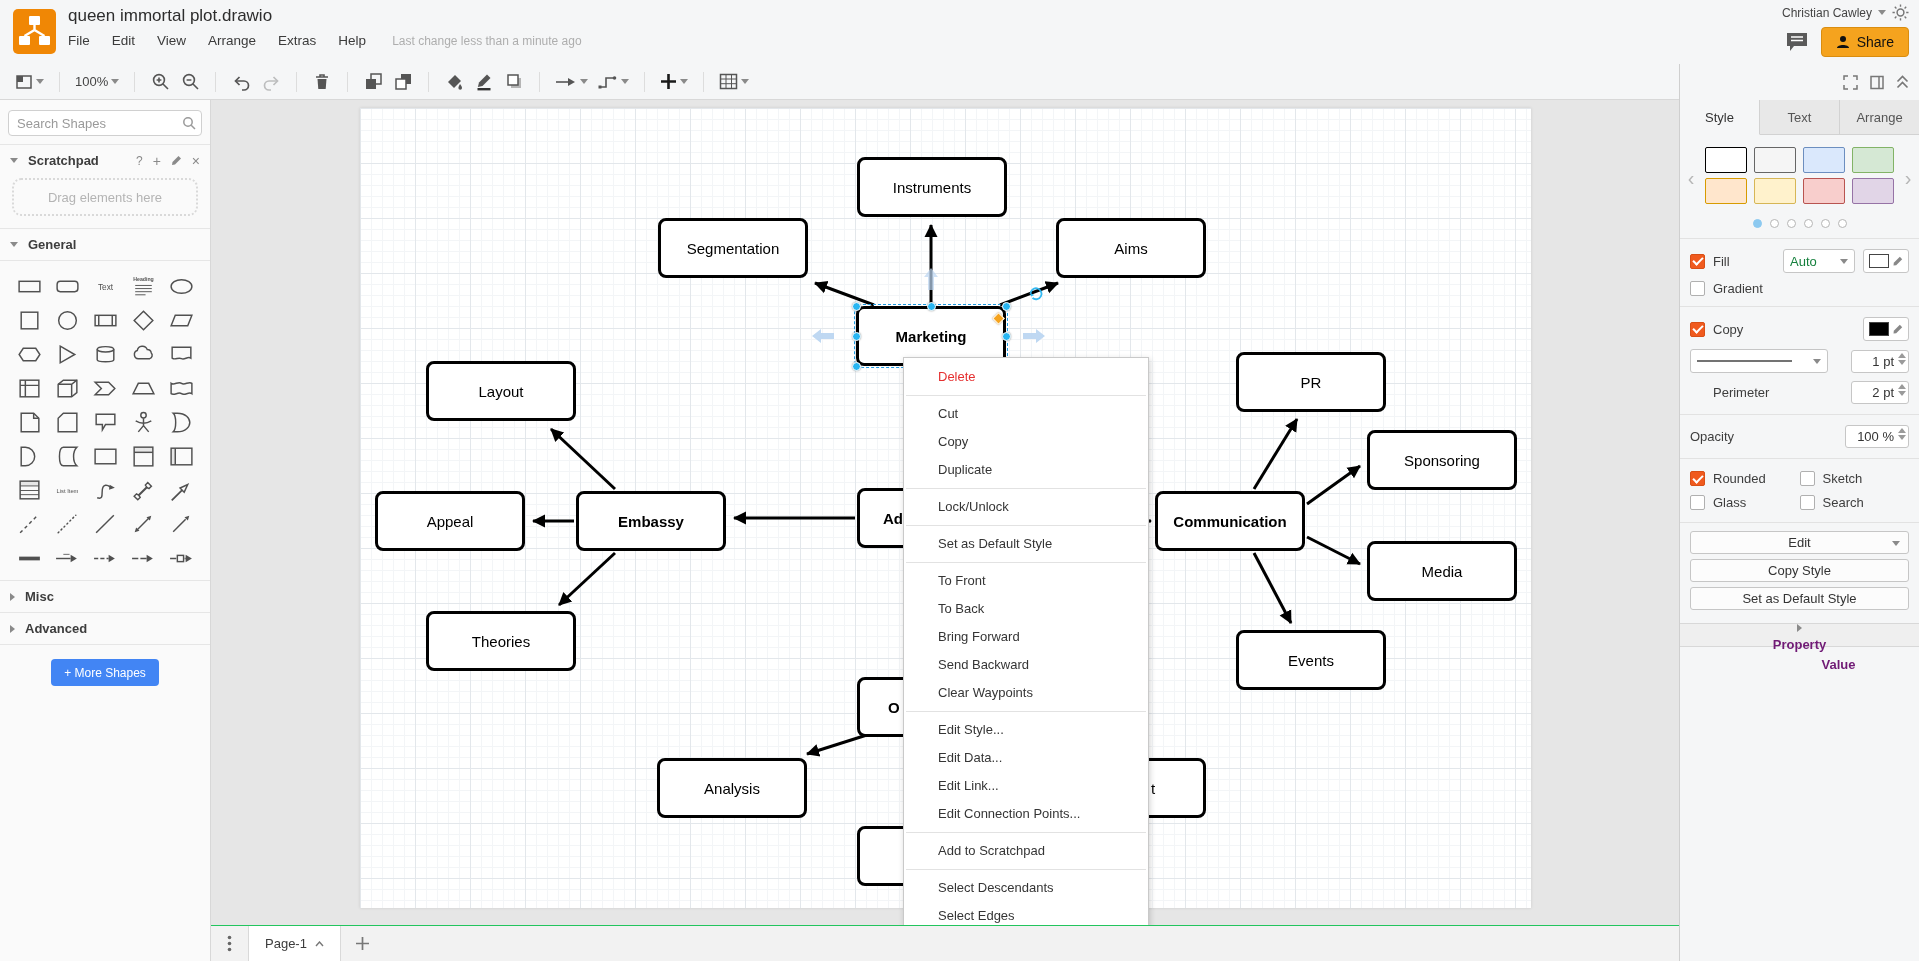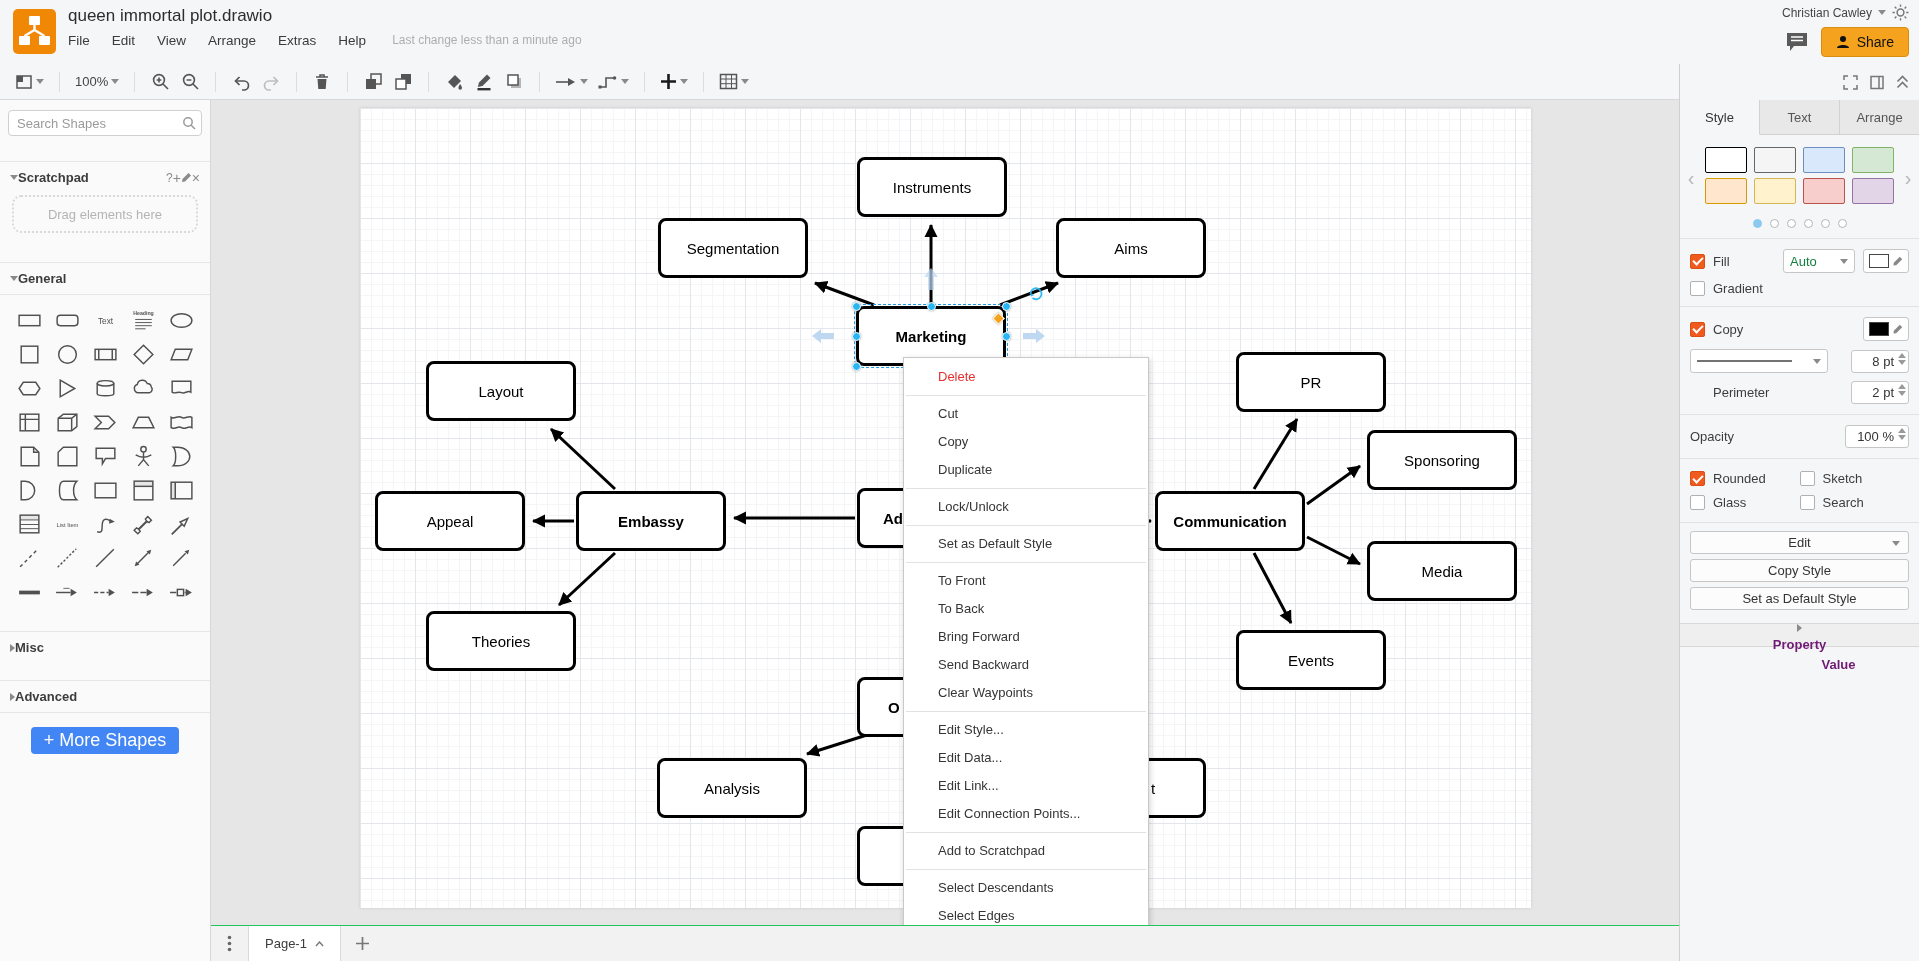--- a/index.html
+++ b/index.html
@@ -3,21 +3,21 @@
 <meta charset="utf-8">
 <style>
 *{margin:0;padding:0;box-sizing:border-box;}
 html,body{width:1919px;height:961px;overflow:hidden;}
 body{font-family:"Liberation Sans",sans-serif;background:#f5f6f7;color:#333;font-size:13px;-webkit-font-smoothing:antialiased;}
 
 #titlebar{height:64px;background:#f5f6f7;position:relative;display:flex;align-items:flex-start;}
 .logo{position:absolute;left:13px;top:9px;width:43px;height:45px;}
 .title-block{position:absolute;left:68px;top:6px;}
 .doc-title{font-size:17px;color:#2d2d2d;}
-.menubar{display:flex;align-items:flex-start;margin-top:7px;gap:22px;}
+.menubar{display:flex;align-items:flex-end;margin-top:7px;gap:22px;}
 .menu-item{font-size:13.5px;color:#3b3b3b;cursor:default;}
 .status-text{font-size:12px;color:#aeaeae;margin-left:4px;}
 .header-right{position:absolute;right:10px;top:4px;text-align:right;}
 .user-row{display:flex;align-items:center;justify-content:flex-end;gap:6px;font-size:12px;color:#444;}
 .caret{width:0;height:0;border-left:4px solid transparent;border-right:4px solid transparent;border-top:5px solid #8a8a8a;display:inline-block;}
 .actions-row{display:flex;align-items:center;justify-content:flex-end;gap:12px;margin-top:6px;}
 .share-btn{background:#F5A31E;border:1px solid #d98d10;border-radius:4px;height:30px;padding:0 14px;display:flex;align-items:center;gap:7px;font-size:14px;color:#111;cursor:pointer;}
 
 #below-header{display:flex;height:897px;}
 #left-col{flex:1;display:flex;flex-direction:column;min-width:0;}
@@ -26,30 +26,30 @@
 .tbtn.disabled{opacity:.35;cursor:default;}
 .tsep{width:1px;height:20px;background:#ddd;margin:0 8px;}
 .zoom-label{font-size:13px;color:#444;}
 
 #workspace{flex:1;display:flex;min-height:0;}
 #sidebar{width:211px;background:#fafafa;border-right:1px solid #d8d8d8;display:flex;flex-direction:column;font-size:13px;overflow:hidden;}
 .search-wrap{margin:10px 8px 8px 8px;position:relative;}
 .search-input{width:100%;height:26px;border:1px solid #d0d0d0;border-radius:4px;background:#fff;padding:0 24px 0 8px;font-size:13px;color:#333;font-family:"Liberation Sans",sans-serif;}
 .search-input::placeholder{color:#9a9a9a;}
 .search-icon{position:absolute;right:6px;top:6px;}
-.side-section{border-top:1px solid #e6e6e6;padding:8px 10px;display:flex;align-items:center;gap:0;color:#3d3d3d;cursor:pointer;margin-top:17px;}
+.side-section{border-top:1px solid #e6e6e6;padding:8px 10px;display:flex;align-items:center;gap:10px;color:#3d3d3d;cursor:pointer;}
 .side-section .grow{flex:1;}
 .tri-down{width:0;height:0;border-left:4px solid transparent;border-right:4px solid transparent;border-top:5px solid #8a8a8a;}
 .tri-right{width:0;height:0;border-top:4px solid transparent;border-bottom:4px solid transparent;border-left:5px solid #8a8a8a;}
 .pad-ico{color:#8a8a8a;font-size:12px;cursor:pointer;line-height:1;}
 .dragzone{margin:2px 12px 12px 12px;border:2px dotted #d9d9d9;border-radius:9px;height:38px;display:flex;align-items:center;justify-content:center;color:#b4b4b4;font-size:13px;}
 .shape-grid{padding:10px 8px 6px 10px;display:grid;grid-template-columns:repeat(5,38px);grid-auto-rows:31px;row-gap:3px;border-top:1px solid #e6e6e6;}
 .shape-cell{display:flex;align-items:center;justify-content:center;cursor:pointer;border-radius:3px;}
 .more-shapes-wrap{padding:14px 0 10px 0;border-top:1px solid #e6e6e6;display:flex;justify-content:center;}
-.more-shapes{background:#4285f4;color:#fff;border:none;border-radius:4px;height:27px;padding:0 13px;font-size:18px;cursor:pointer;font-family:"Liberation Sans",sans-serif;}
+.more-shapes{background:#4285f4;color:#fff;border:none;border-radius:4px;height:27px;padding:0 13px;font-size:12px;cursor:pointer;font-family:"Liberation Sans",sans-serif;}
 
 #canvas{flex:1;position:relative;background:#e6e6e6;overflow:hidden;}
 .page{position:absolute;left:149px;top:8px;width:1171px;height:800px;background-color:#fff;
  background-image:
   linear-gradient(#e3e7eb 1px,transparent 1px),linear-gradient(90deg,#e3e7eb 1px,transparent 1px),
   linear-gradient(#f3f5f7 1px,transparent 1px),linear-gradient(90deg,#f3f5f7 1px,transparent 1px);
  background-size:55px 55px,55px 55px,11px 11px,11px 11px;box-shadow:0 0 3px rgba(0,0,0,.12);}
 svg.edges{position:absolute;left:0;top:0;pointer-events:none;}
 .node{position:absolute;width:150px;height:60px;background:#fff;border:3px solid #000;border-radius:8px;display:flex;align-items:center;justify-content:center;font-size:15px;color:#000;cursor:move;}
 .node.hub span{font-weight:bold;}
@@ -790,21 +790,21 @@
   <div class="prow" style="padding-top:2px;">
     <div class="sel-ctl" style="width:138px;">
           <svg width="95" height="6" viewBox="0 0 95 6">
             <path d="M0 3h95" stroke="#444" stroke-width="1.6"></path>
           </svg>
           <span class="grow"></span>
           <span class="caret"></span>
         </div>
     <span class="grow"></span>
     <div class="stepper">
-          <span>8 pt</span>
+          <span>1 pt</span>
           <span class="updown">
             <i class="u"></i>
             <i class="d"></i>
           </span>
         </div>
   </div>
   <div class="prow" style="padding-top:2px;">
     <label class="plabel gray" style="margin-left:23px;">Perimeter</label>
     <span class="grow"></span>
     <div class="stepper">

